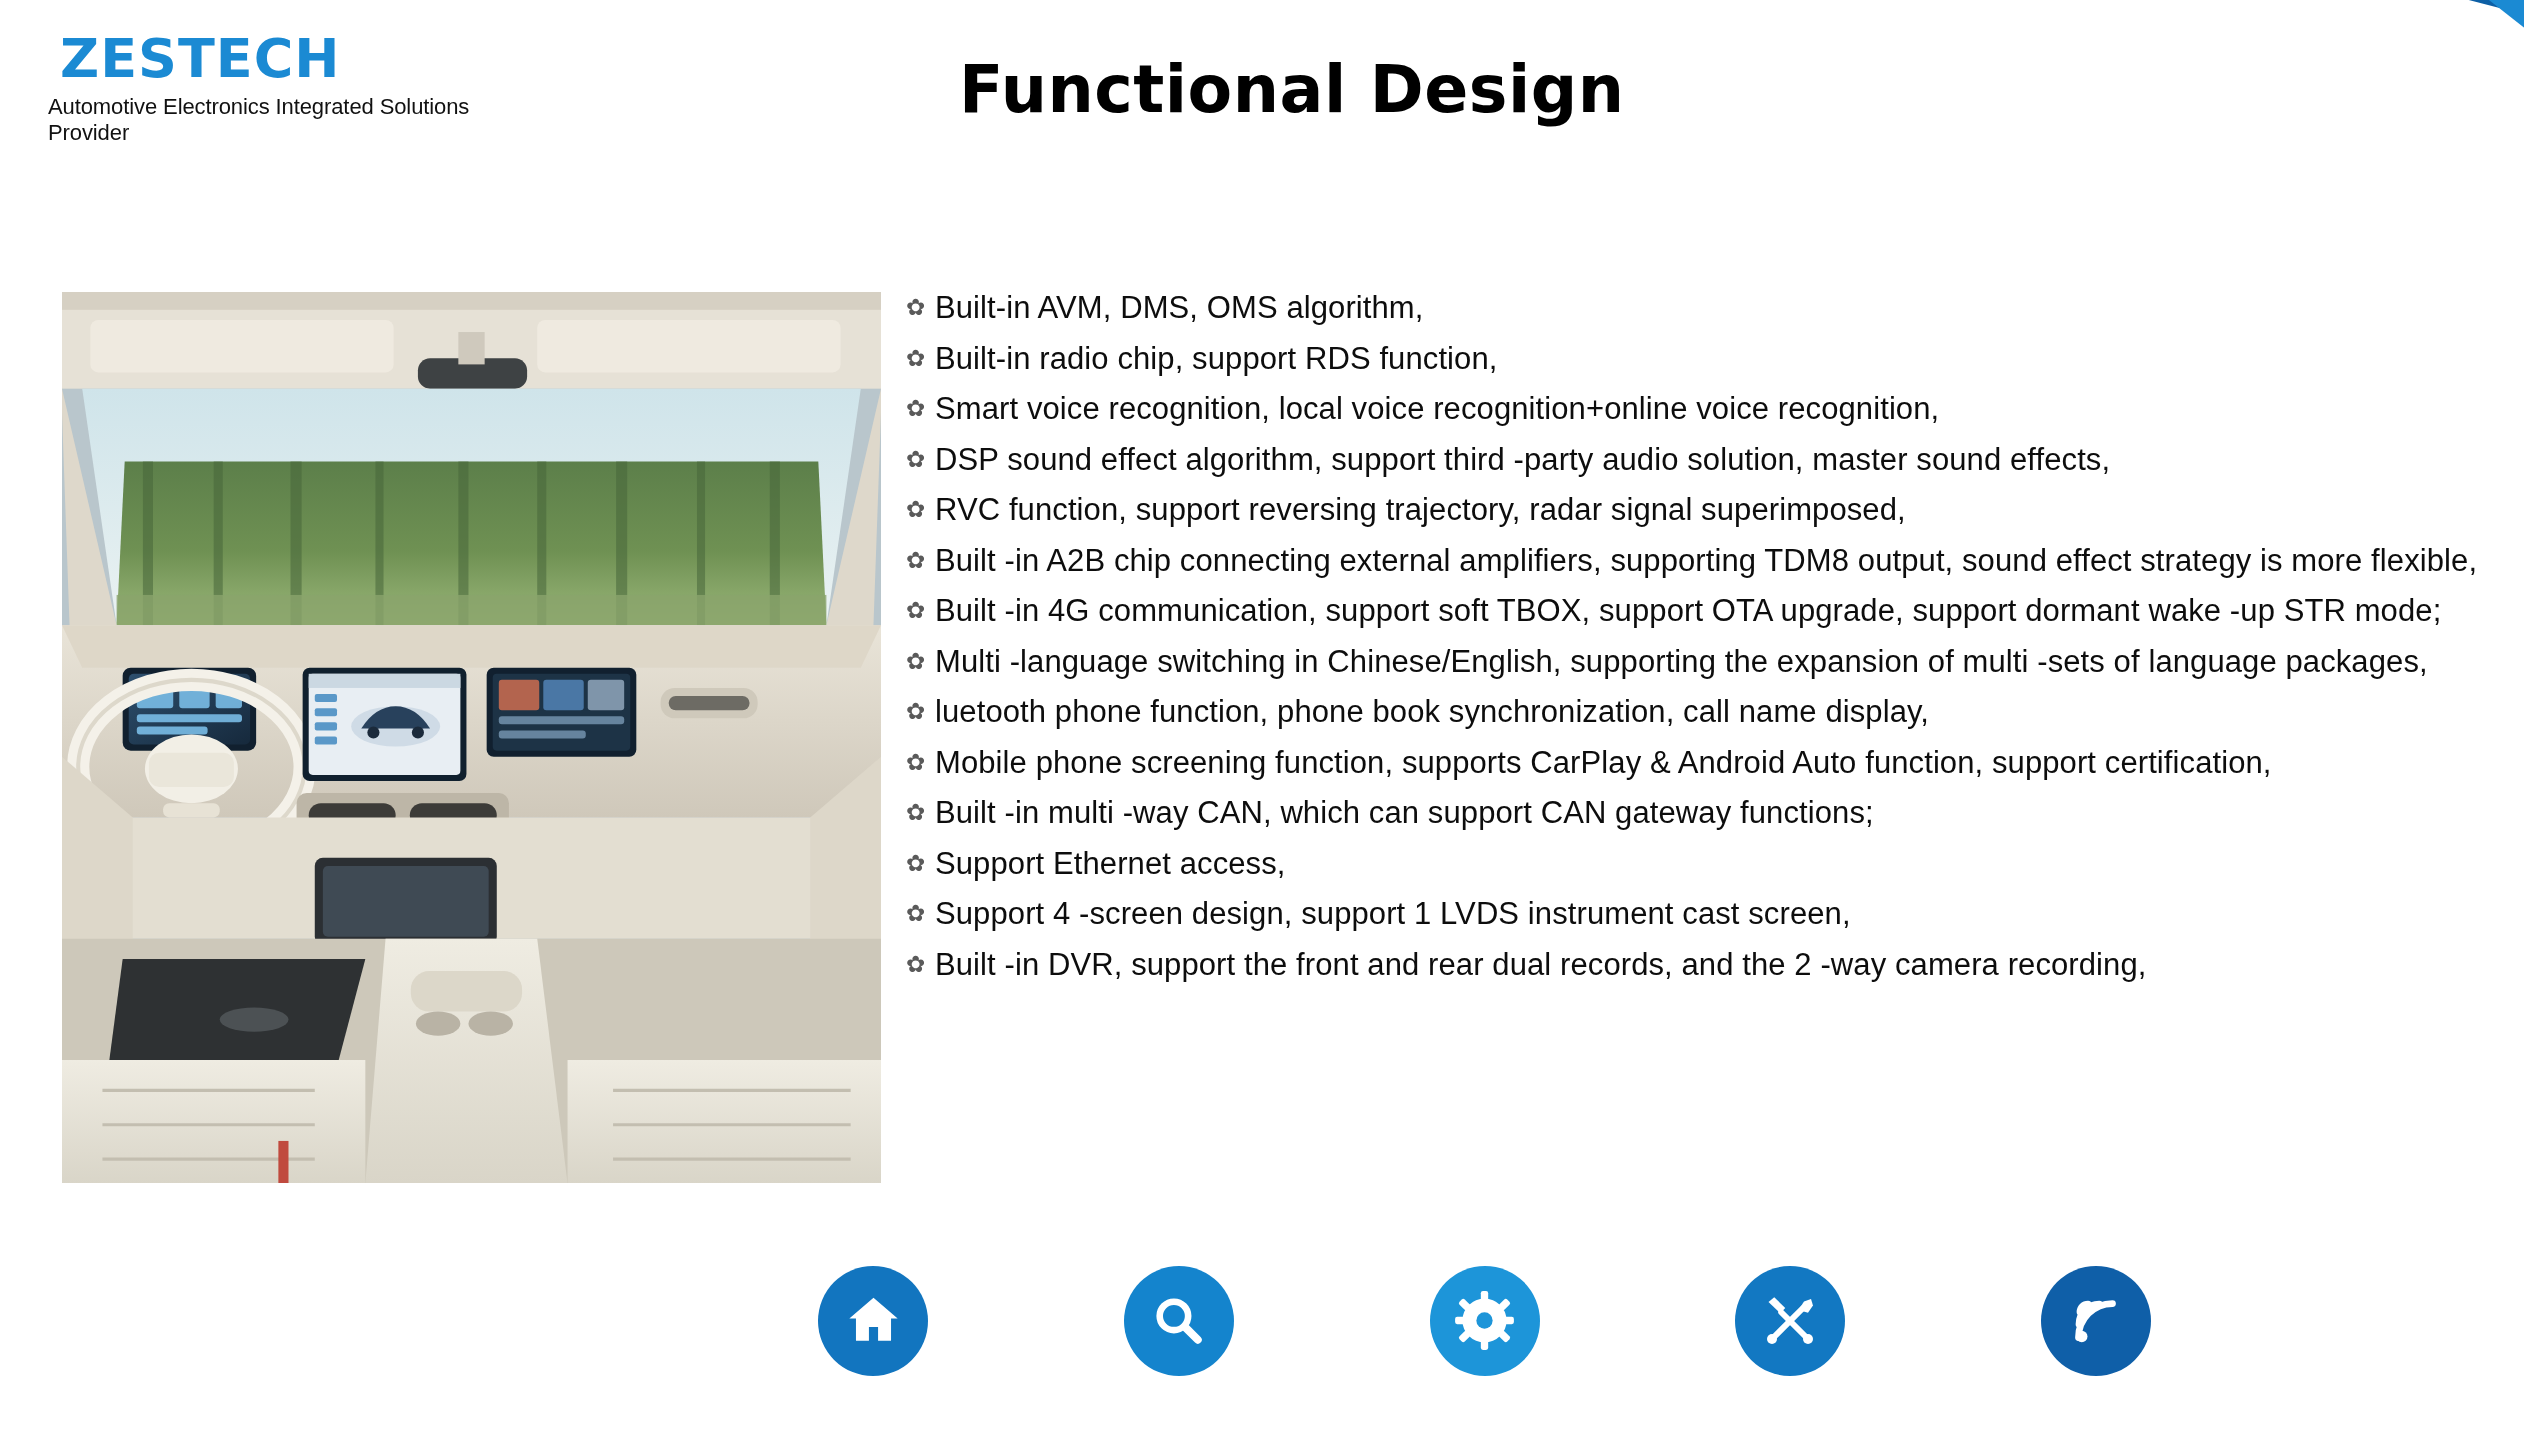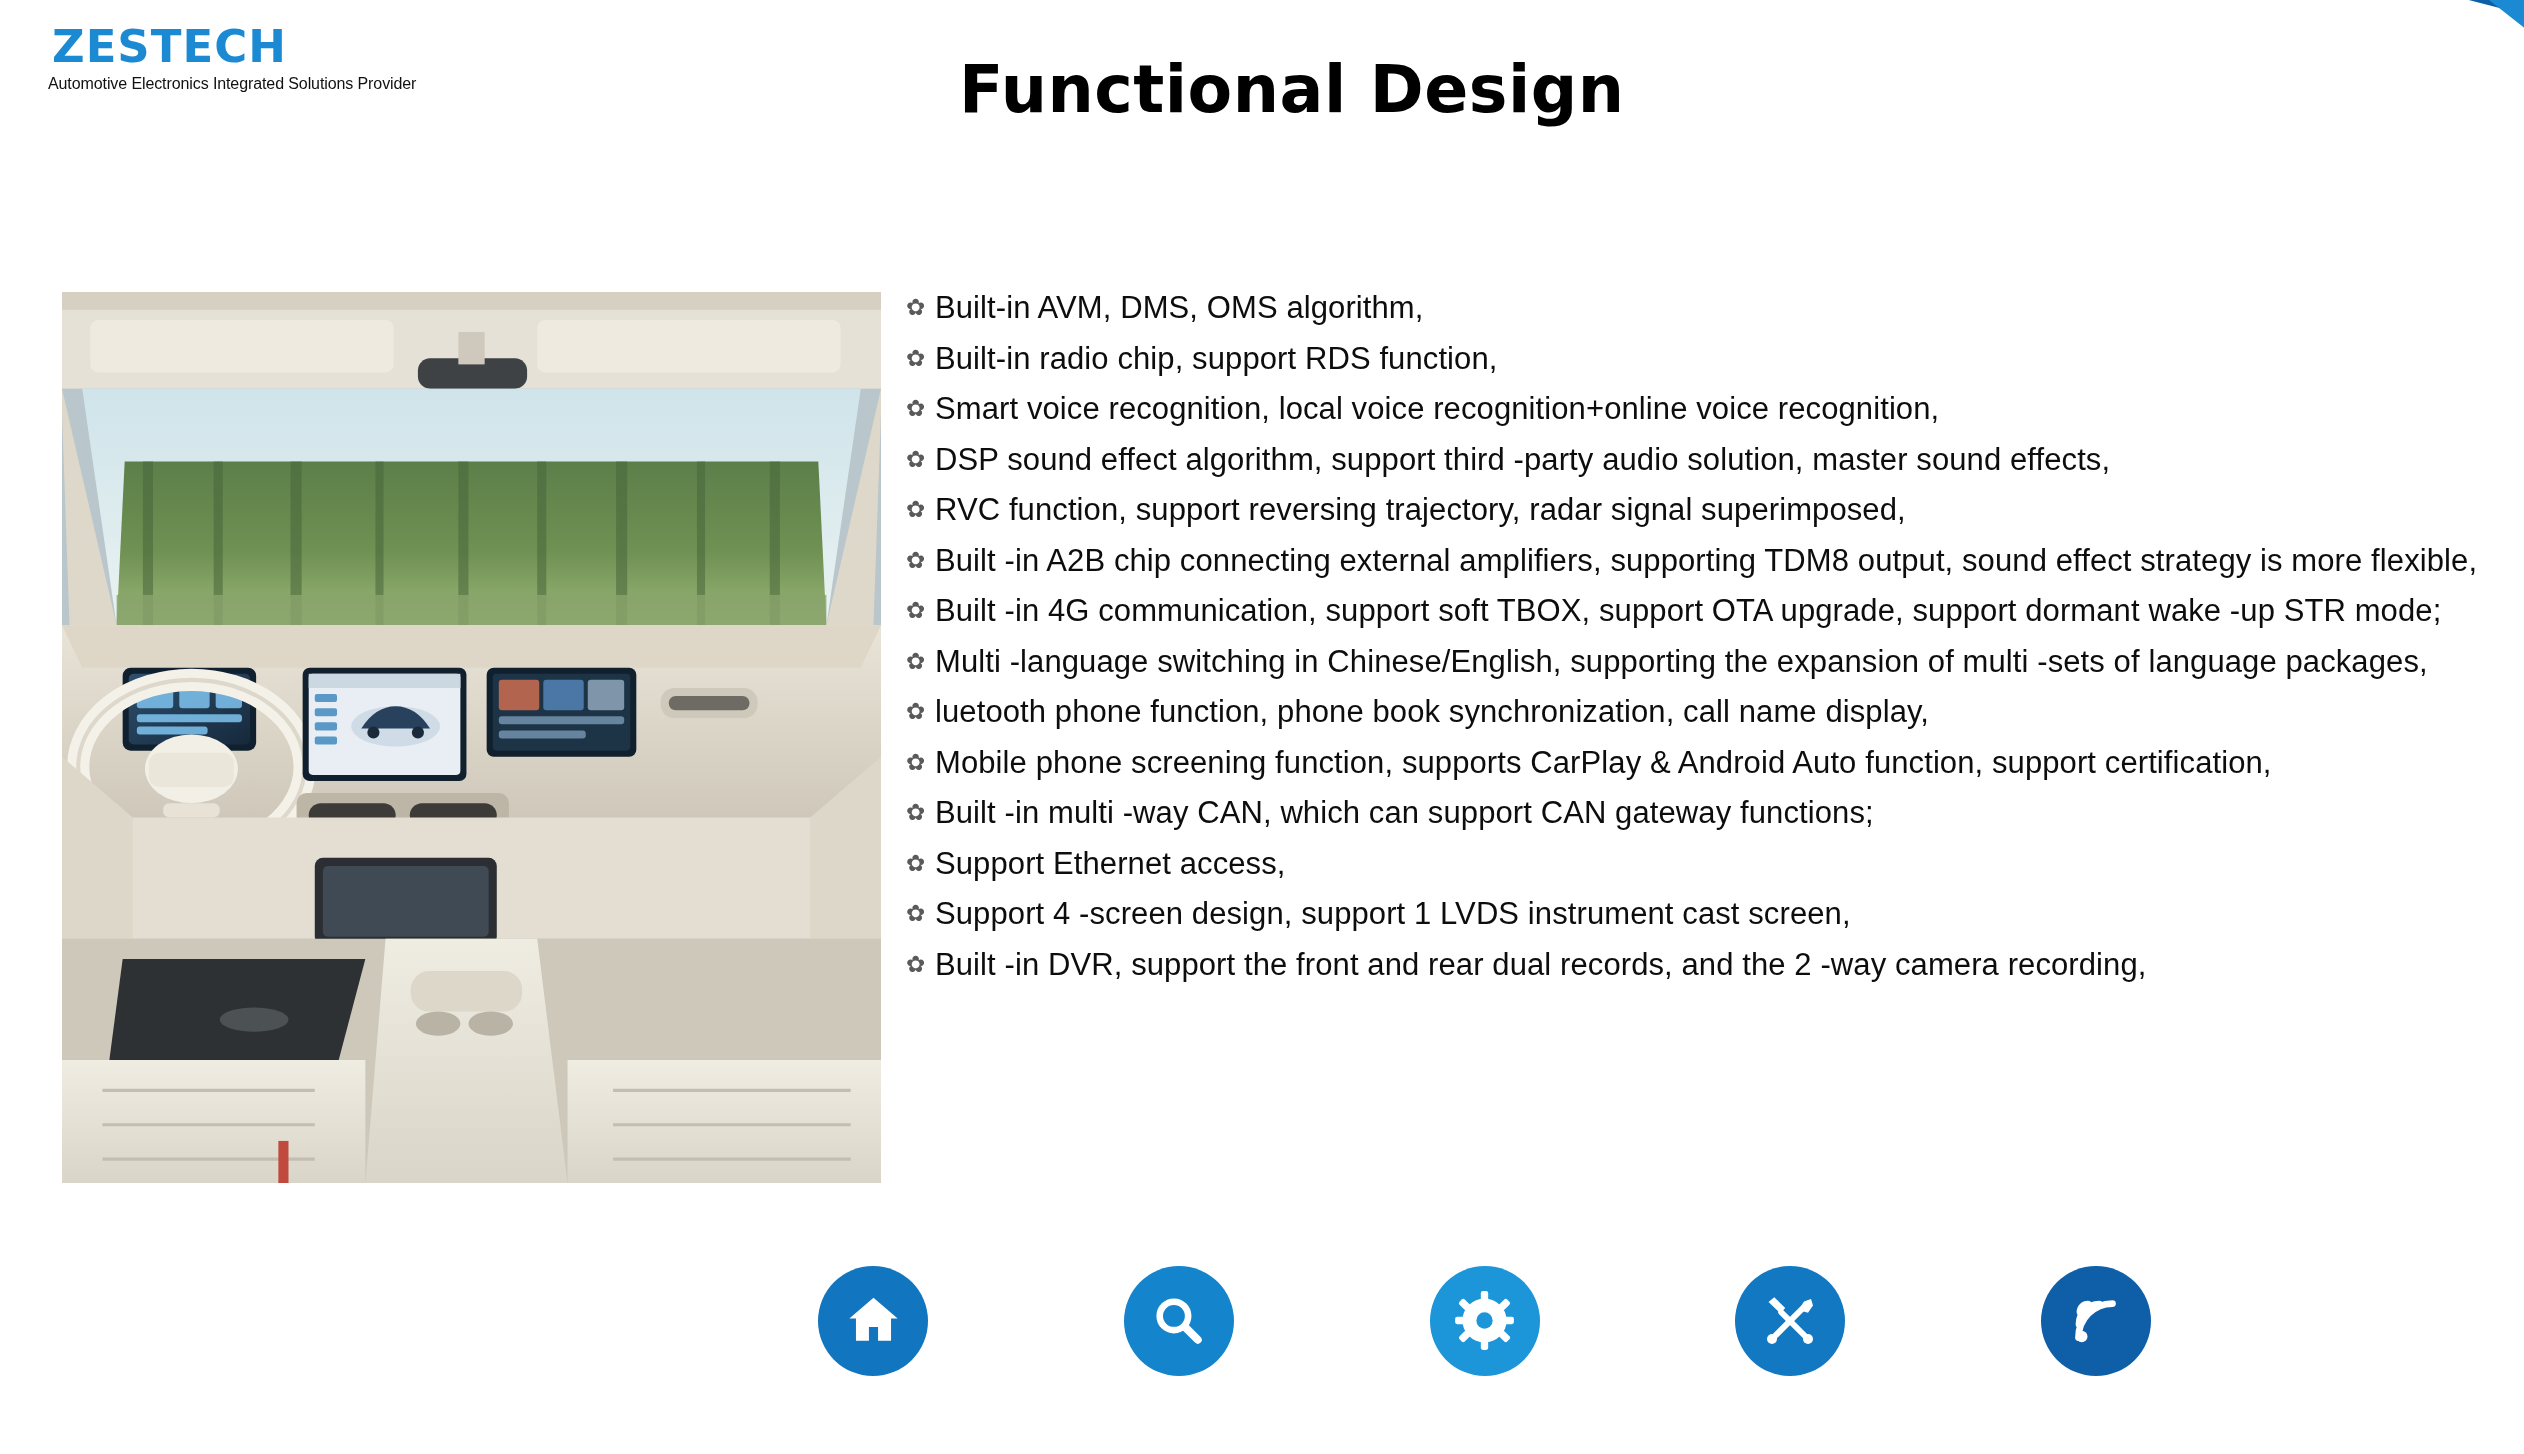--- a/index.html
+++ b/index.html
@@ -28,30 +28,30 @@
   
   .logo-block {
     position: absolute;
     left: 48px;
     top: 24px;
     width: 505px;
   }
   .logo-word {
     font-family: "DejaVu Sans", sans-serif;
     font-weight: bold;
-    font-size: 45px;
+    font-size: 54px;
     letter-spacing: 1px;
     color: #1b8ad3;
     line-height: 1.0;
-    margin: 0;
+    margin: 8px;
     padding-left: 4px;
   }
   .logo-tag {
     font-family: "Liberation Sans", sans-serif;
-    font-size: 16px;
+    font-size: 22px;
     color: #111111;
     margin: 6px 0 0 0;
     letter-spacing: -0.1px;
   }
 
   
   .page-title {
     position: absolute;
     left: 959px;
     top: 52px;

